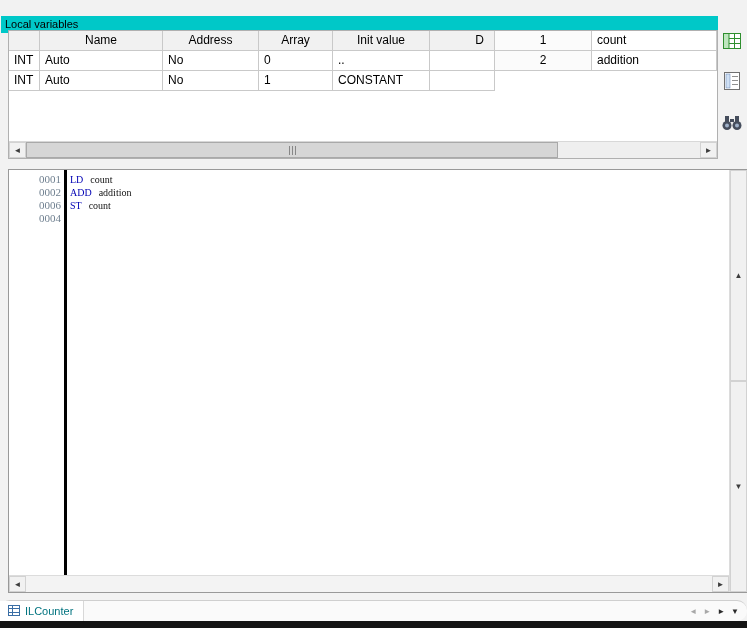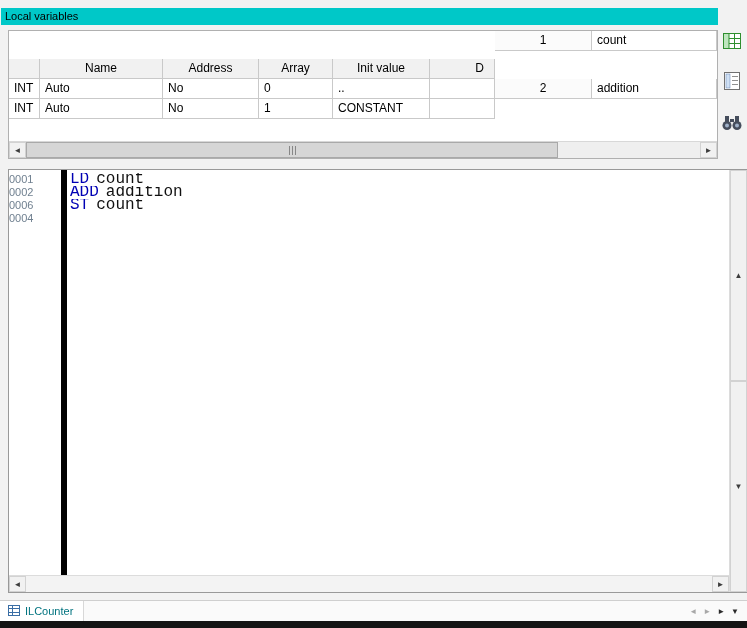--- a/index.html
+++ b/index.html
@@ -1,31 +1,31 @@
 <!DOCTYPE html>
 <html><head>
 <meta charset="utf-8">
 <style>
   * { margin:0; padding:0; box-sizing:border-box; }
   html,body { width:747px; height:628px; }
   body { font-family:"Liberation Sans", sans-serif; background:#ffffff; }
   .screen { position:relative; width:747px; height:628px; background:#f2f2f2; overflow:hidden; }
 
   
-  .titlebar { position:absolute; left:1px; top:8px; width:717px; height:17px;
+  .titlebar { position:absolute; left:1px; top:16px; width:717px; height:17px;
               background:#00c8c8; color:#000; font-size:11px; line-height:17px; padding-left:4px; }
 
   
   .var-panel { position:absolute; left:8px; top:30px; width:710px; height:129px;
                background:#fff; border:1px solid #b0b0b0; display:flex; flex-direction:column; }
   .vgrid { display:grid; grid-template-columns:31px 123px 96px 74px 97px 65px 97px 1fr; }
   .hcell,.cell { height:20px; line-height:19px; font-size:12px; color:#000;
                  border-right:1px solid #c9c9c9; border-bottom:1px solid #c9c9c9;
                  overflow:hidden; white-space:nowrap; }
-  .hcell { background:#f1f1f1; text-align:center;margin-top:28px; }
+  .hcell { background:#f1f1f1; text-align:center; }
   .hcell.cdesc { text-align:right; padding-right:10px; }
   .cell { background:#fff; padding-left:5px; }
   .cell.cnum { text-align:center; padding-left:0; background:#fbfbfb; }
   .var-empty { flex:1; background:#fff; }
 
   
   .hscroll { height:17px; display:flex; background:#ededed; border-top:1px solid #d8d8d8; }
   .sbtn { width:17px; height:100%; display:flex; align-items:center; justify-content:center;
           font-size:8px; color:#3c3c3c; background:#f1f1f1; border:1px solid #d2d2d2; }
   .strack { flex:1; position:relative; background:#efefef; }
@@ -37,36 +37,36 @@
   
   .tool-btn { position:absolute; left:719px; width:26px; height:24px; background:transparent;
               border:none; display:flex; align-items:center; justify-content:center; cursor:pointer; }
   .tb1 { top:30px; } .tb2 { top:70px; } .tb3 { top:112px; }
 
   
   .editor { position:absolute; left:8px; top:169px; width:739px; height:424px;
             border:1px solid #999999; background:#fff; display:flex; }
   .editor-main { flex:1; display:flex; flex-direction:column; min-width:0; }
   .editor-content { flex:1; display:flex; overflow:hidden; }
-  .gutter { width:58px; border-right:6px solid #000000; padding:3px 3px 0 0; 
-            color:#708090; font-family:Liberation Sans, sans-serif; font-size:11px; line-height:13px; }
+  .gutter { width:58px; border-right:3px solid #000000; padding:3px 3px 0 0; text-align:right;
+            color:#708090; font-family:Liberation Serif, serif; font-size:11px; line-height:13px; }
   .gutter div { height:13px; }
-  .code { flex:1; padding:3px 0 0 3px; font-family:Liberation Mono, monospace;
-          font-size:16px; line-height:13px; color:#111; }
+  .code { flex:1; padding:3px 0 0 3px; font-family:Liberation Serif, serif;
+          font-size:10px; line-height:13px; color:#111; }
   .cline { height:13px; overflow:hidden; }
   .kw { color:#0000b4; margin-right:7px; }
   .op { color:#111; }
   .vscroll { width:17px; display:flex; flex-direction:column; background:#f3f3f3; border-left:1px solid #dcdcdc; }
   .strackv { flex:1; background:#f3f3f3; }
   .eh { border-top:1px solid #dcdcdc; background:#f3f3f3; }
   .eh .strack { background:#f3f3f3; }
 
   
   .tabbar { position:absolute; left:0; top:600px; width:747px; height:21px; background:#fafafa;
-            border-top:1px solid #cfcfcf; display:flex; align-items:center; }
+            border-top:1px solid #cfcfcf; display:flex; align-items:center;border-radius:10px; }
   .tab { display:flex; align-items:center; gap:5px; height:100%; padding:0 10px 0 8px;
          background:#ffffff; border-right:1px solid #d8d8d8; font-size:11px; color:#00737f; }
   .tabnav { margin-left:auto; display:flex; align-items:center; gap:6px; padding-right:8px; font-size:8px; }
   .tabnav .dim { color:#a8a8a8; } .tabnav .dark { color:#2a2a2a; }
   .bottom-strip { position:absolute; left:0; top:621px; width:747px; height:7px; background:#141414; }
 </style>
 </head>
 <body>
 
 <div class="screen">

